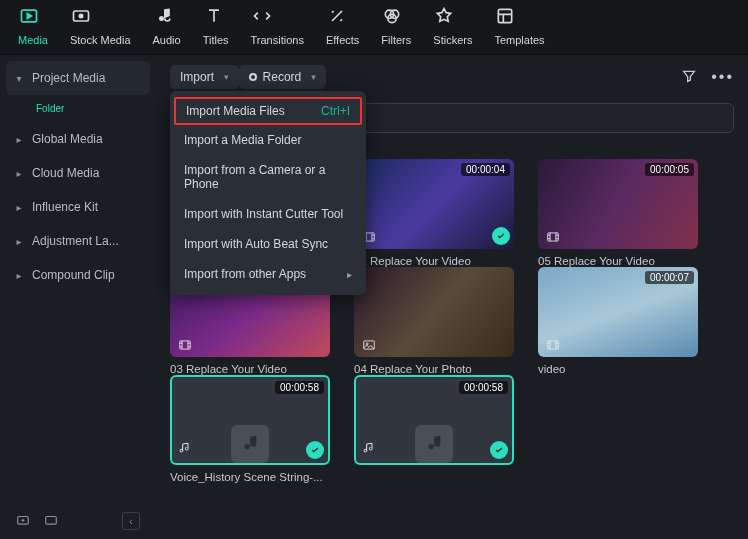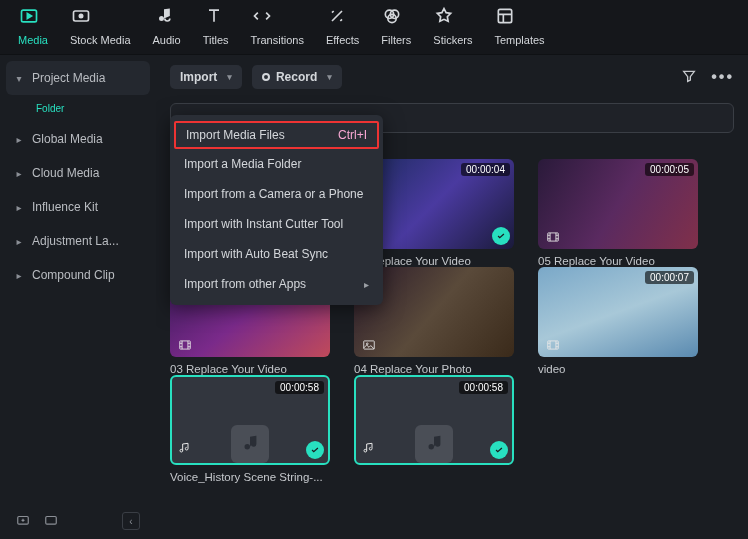--- a/index.html
+++ b/index.html
@@ -21,33 +21,33 @@
   .sidebar { width:156px; background:#1a1d22; padding:6px 6px 0; display:flex; flex-direction:column; }
   .sb-item { display:flex; align-items:center; gap:8px; padding:10px 8px; border-radius:6px; color:#b9bcc1; cursor:pointer; font-size:12px;}
   .sb-item.expanded { background:#24282f; }
   .sb-child { padding:8px 8px 8px 30px; color:#28e0c0; font-size:10px; cursor:pointer; }
   .caret { width:10px; text-align:center; color:#8b8f96; font-size:10px;}
   .sb-bottom { margin-top:auto; display:flex; gap:14px; padding:8px 10px; align-items:center;}
   .sb-bottom svg{width:14px;height:14px;stroke:#8b8f96;}
   .sb-collapse { margin-left:auto; width:18px;height:18px;border:1px solid #3a3e45;border-radius:3px;display:flex;align-items:center;justify-content:center;color:#8b8f96;font-size:10px;cursor:pointer;}
   
   .main { flex:1; position:relative; padding:8px 14px; overflow:hidden; }
-  .toolbar { display:flex; align-items:center; gap:10px; height:28px;font-weight:bold;}
+  .toolbar { display:flex; align-items:center; height:28px;}
   .tb-btn { display:flex; align-items:center; gap:6px; padding:5px 10px; background:#2a2e36; border-radius:5px; cursor:pointer; color:#d4d7db; font-size:12px;}
   .tb-btn .chev { font-size:9px; color:#8b8f96; margin-left:4px;}
   .rec-dot { width:8px;height:8px;border-radius:50%;border:2px solid #d4d7db;}
   .tb-right { margin-left:auto; display:flex; gap:14px; align-items:center;}
   .tb-right svg{width:16px;height:16px;stroke:#c5c8cc;}
   .dots{letter-spacing:2px;color:#c5c8cc;font-size:16px;cursor:pointer;}
   .searchbar { margin-top:12px; height:30px; border:1px solid #3a3e45; border-radius:6px; background:#1f2228;}
   
-  .dropdown { position:absolute; top:36px; left:14px; width:213px; background:#2a2e36; border-radius:6px; padding:6px 0; box-shadow:0 4px 20px rgba(0,0,0,.5); z-index:10;margin-top:24px;}
+  .dropdown { position:absolute; top:36px; left:14px; width:196px; background:#2a2e36; border-radius:6px; padding:6px 0; box-shadow:0 4px 20px rgba(0,0,0,.5); z-index:10;}
   .dd-item { display:flex; justify-content:space-between; align-items:center; padding:8px 14px; color:#d4d7db; font-size:12px; cursor:pointer;}
   .dd-item.hl { border:2px solid #e33; border-radius:2px; margin:0 4px; padding:5px 10px;}
-  .dd-shortcut{color:#f9a8d4;}
+  .dd-shortcut{color:#14b8a6;}
   .dd-sub{color:#9ca0a6;font-size:10px;}
   
   .grid { margin-top:26px; display:flex; flex-wrap:wrap; gap:0 24px; }
   .card { width:160px; }
   .thumb { width:160px; height:90px; border-radius:6px; background:#2a2e36; position:relative; overflow:hidden;}
   .thumb.audio { border:2px solid #28e0c0; background:#32363e; display:flex; align-items:flex-end; justify-content:center;}
   .thumb.video1 { background:linear-gradient(135deg,#1a2a5a,#4a3aa0,#1a1a3a); }
   .thumb.video2 { background:linear-gradient(120deg,#2a1a3a,#5a2a60,#80304a); }
   .thumb.video3 { background:linear-gradient(140deg,#3a1a5a,#7a2a8a,#c04a5a); }
   .thumb.video4 { background:linear-gradient(130deg,#2a1a2a,#5a4a3a,#3a2a1a); }

